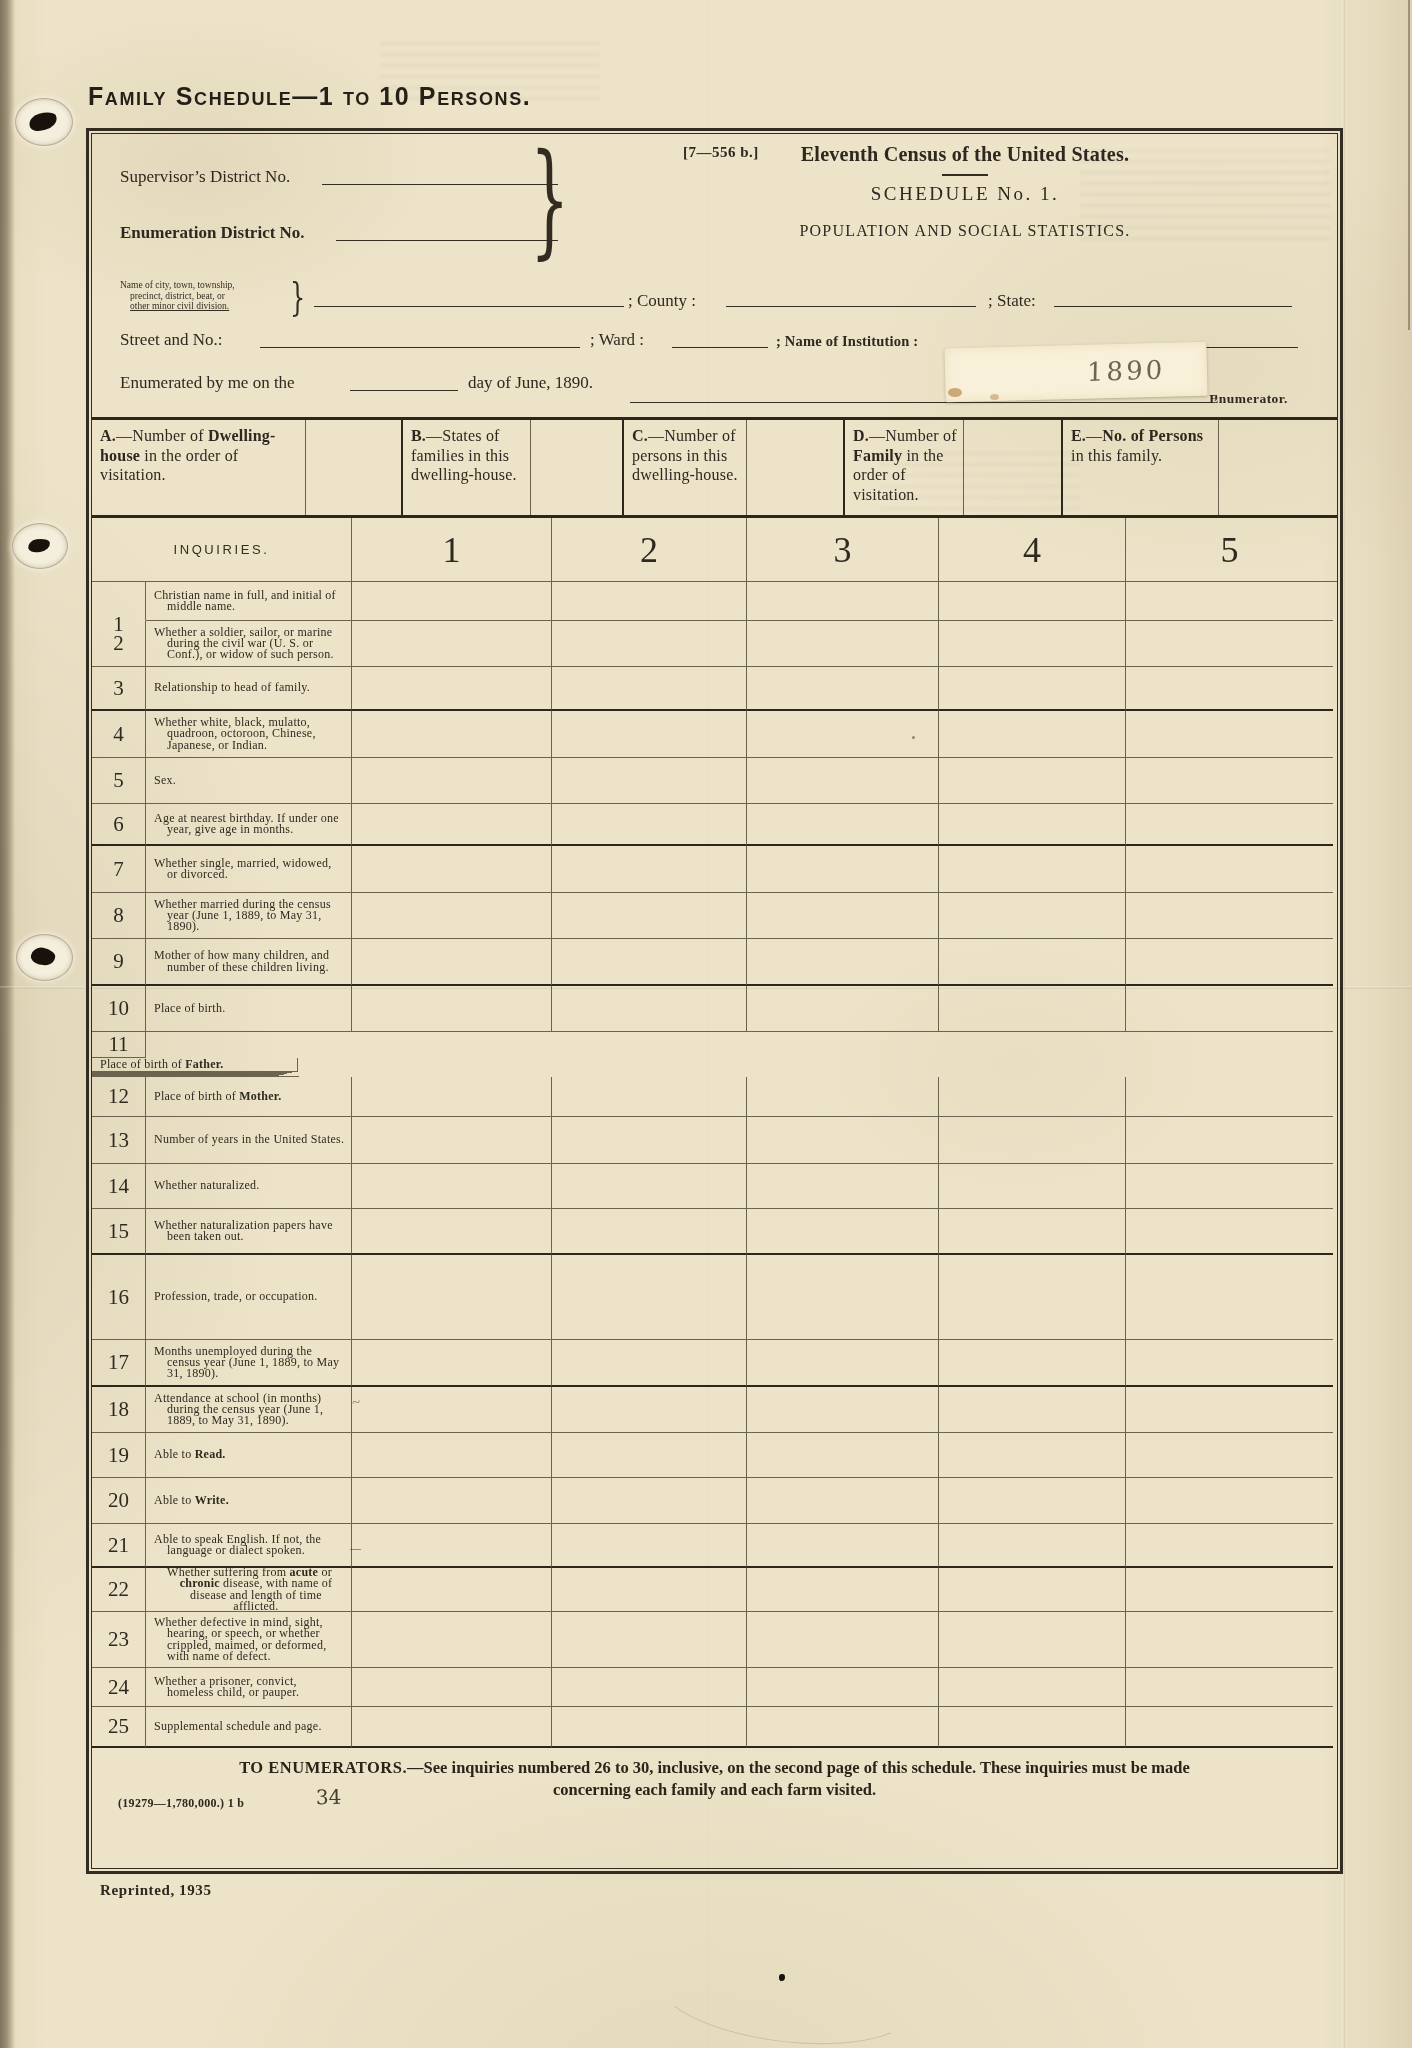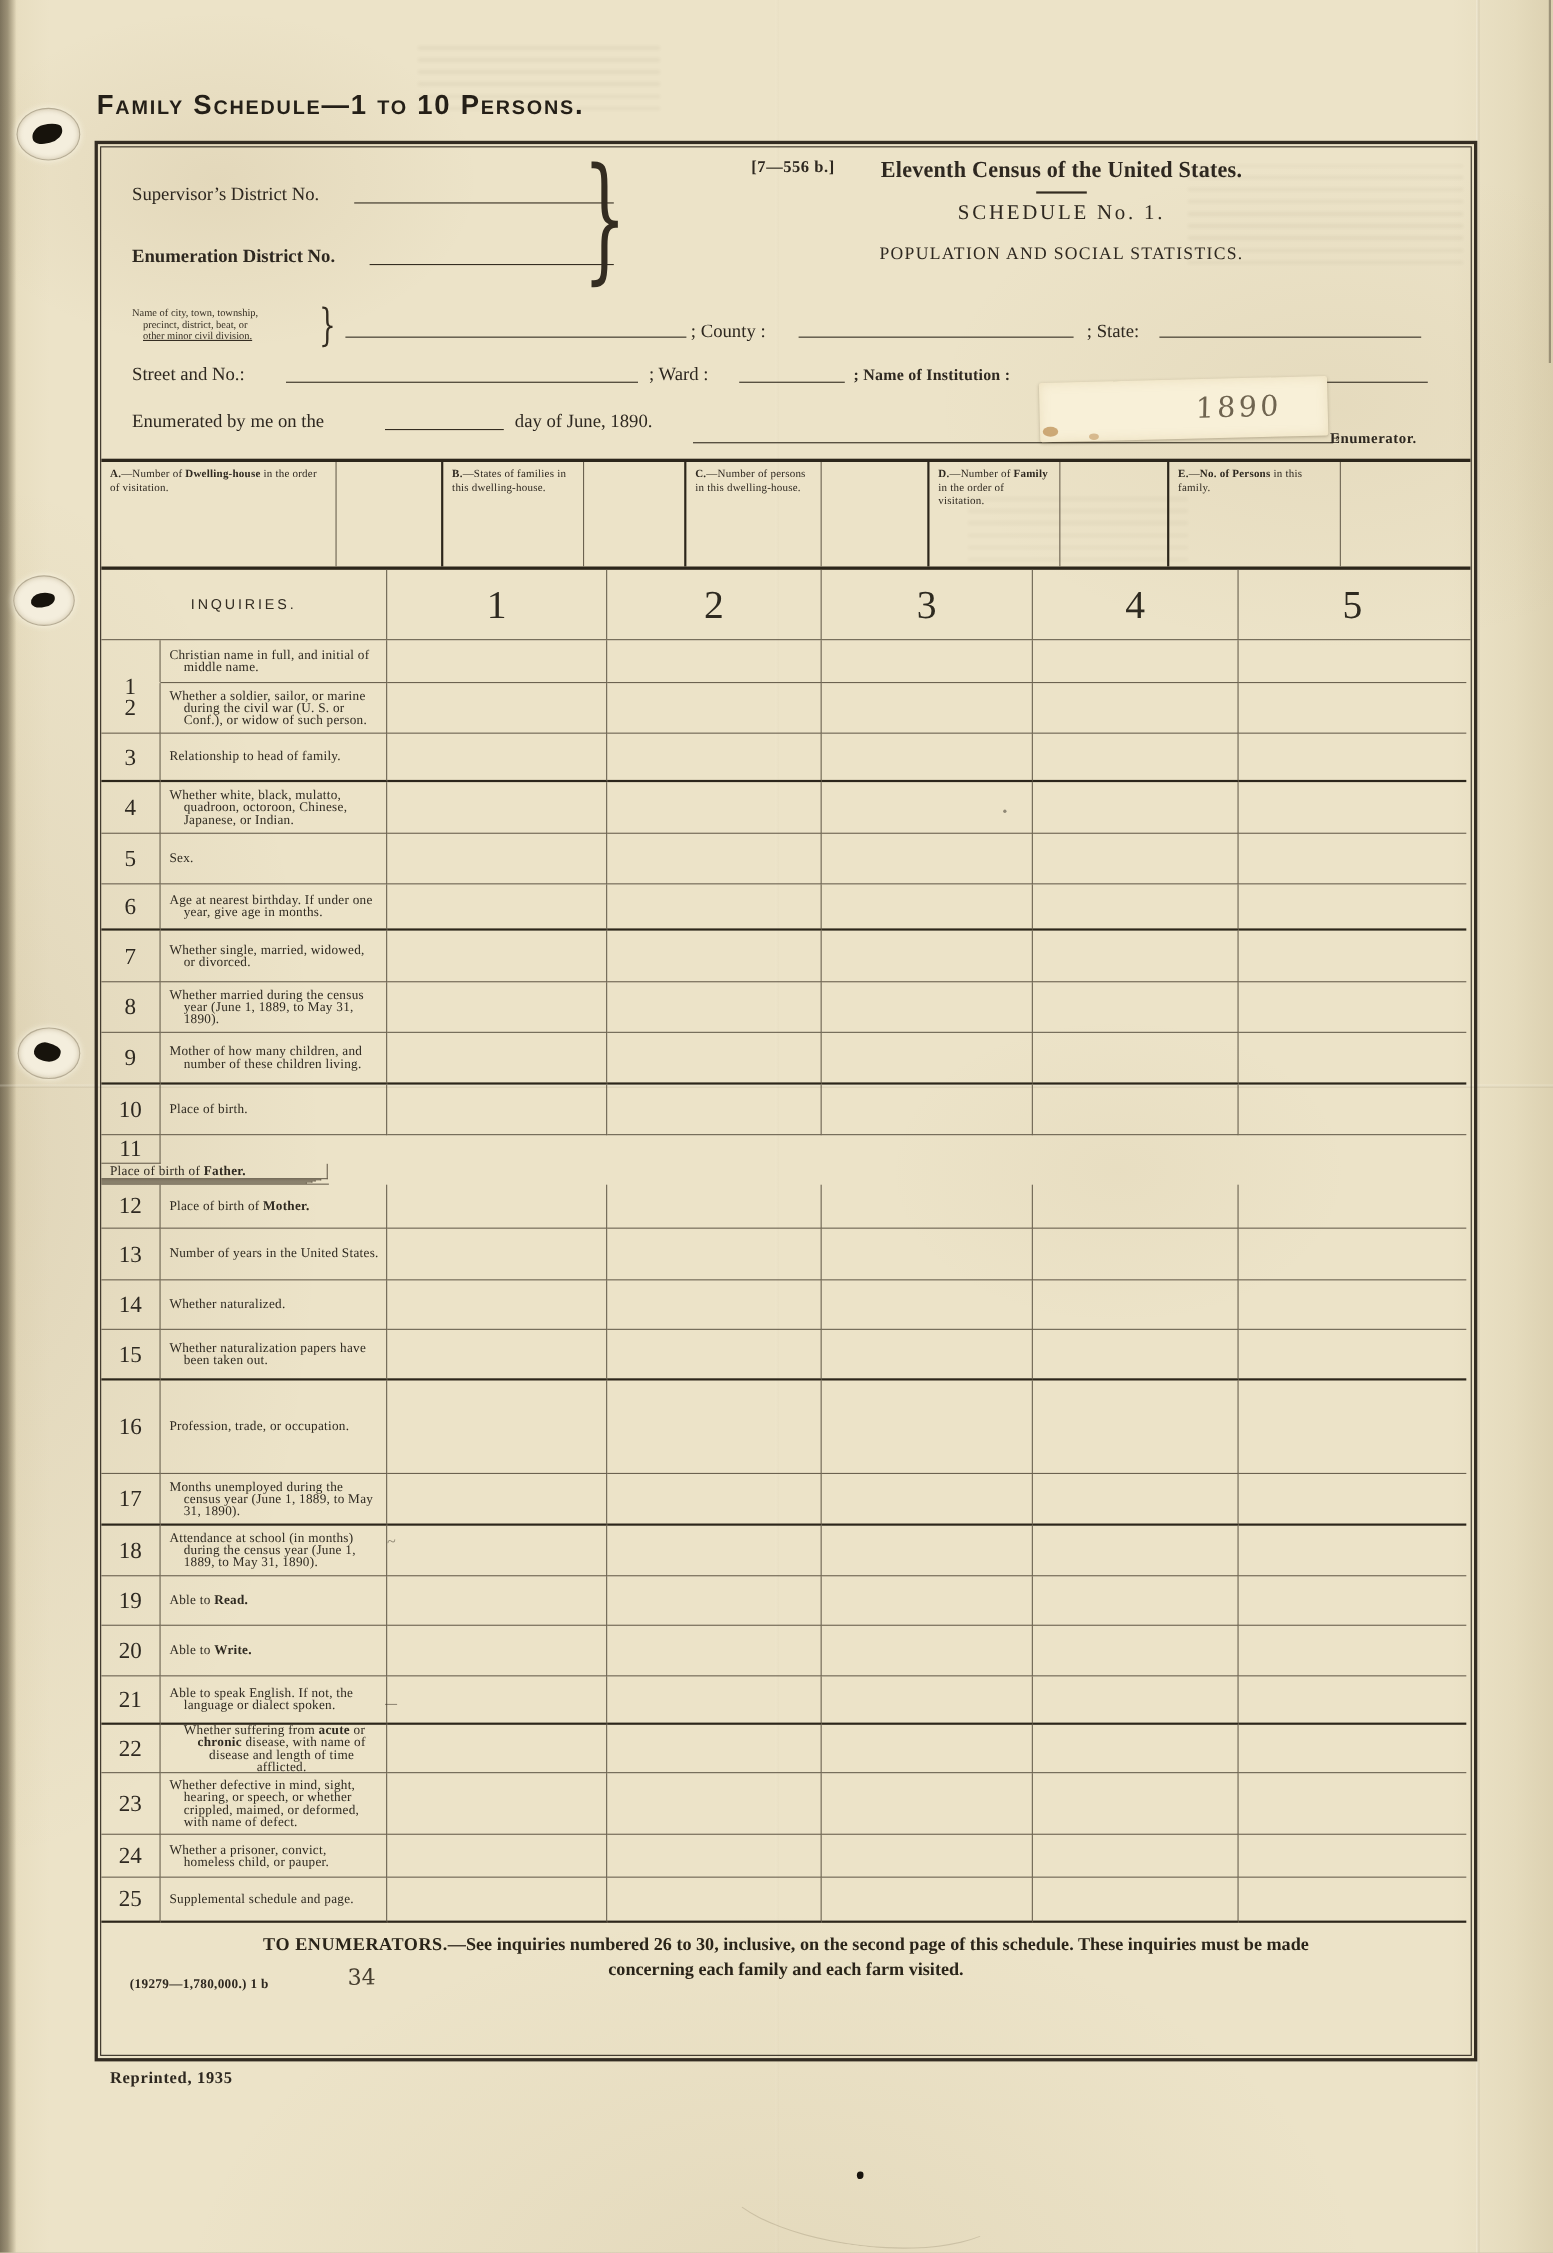--- a/index.html
+++ b/index.html
@@ -74,21 +74,21 @@
   .sticker .hand{font-family:"DejaVu Serif",serif;font-size:26px;letter-spacing:3px;
     color:#6f6450;transform:skewX(-3deg) rotate(-.5deg);}
   .rust{position:absolute;border-radius:50%;background:#a96f28;opacity:.55;}
   .enumerator-lbl{position:absolute;left:1084px;top:257px;width:112px;text-align:right;
     font-size:13.5px;font-weight:bold;letter-spacing:.5px;}
   .sig-comma{position:absolute;left:1122px;top:248px;font-size:18px;}
   
   .sumrow{display:flex;height:95px;border-bottom:3px solid var(--l1);}
   .sum-cell{box-sizing:border-box;height:100%;}
   .sum-cell.label{border-right:1px solid var(--l2);padding:6px 6px 0 8px;
-    font-size:10px;line-height:1.22;letter-spacing:.2px;}
+    font-size:16px;line-height:1.22;letter-spacing:.2px;}
   .sum-cell.blank{border-right:2.5px solid var(--l1);}
   .sum-cell.blank.last{border-right:none;}
   .sum-cell .code{font-weight:bold;}
   .b{font-weight:bold;}
   
   .numrow{display:flex;height:63px;border-bottom:1.2px solid var(--l2);}
   .numrow>div{box-sizing:border-box;height:100%;border-right:1px solid var(--l2);
     display:flex;align-items:center;justify-content:center;}
   .numrow>div.lastc{border-right:none;}
   .inq-head{font-family:"Liberation Sans",sans-serif;font-size:13px;letter-spacing:2.6px;color:#332d23;}

